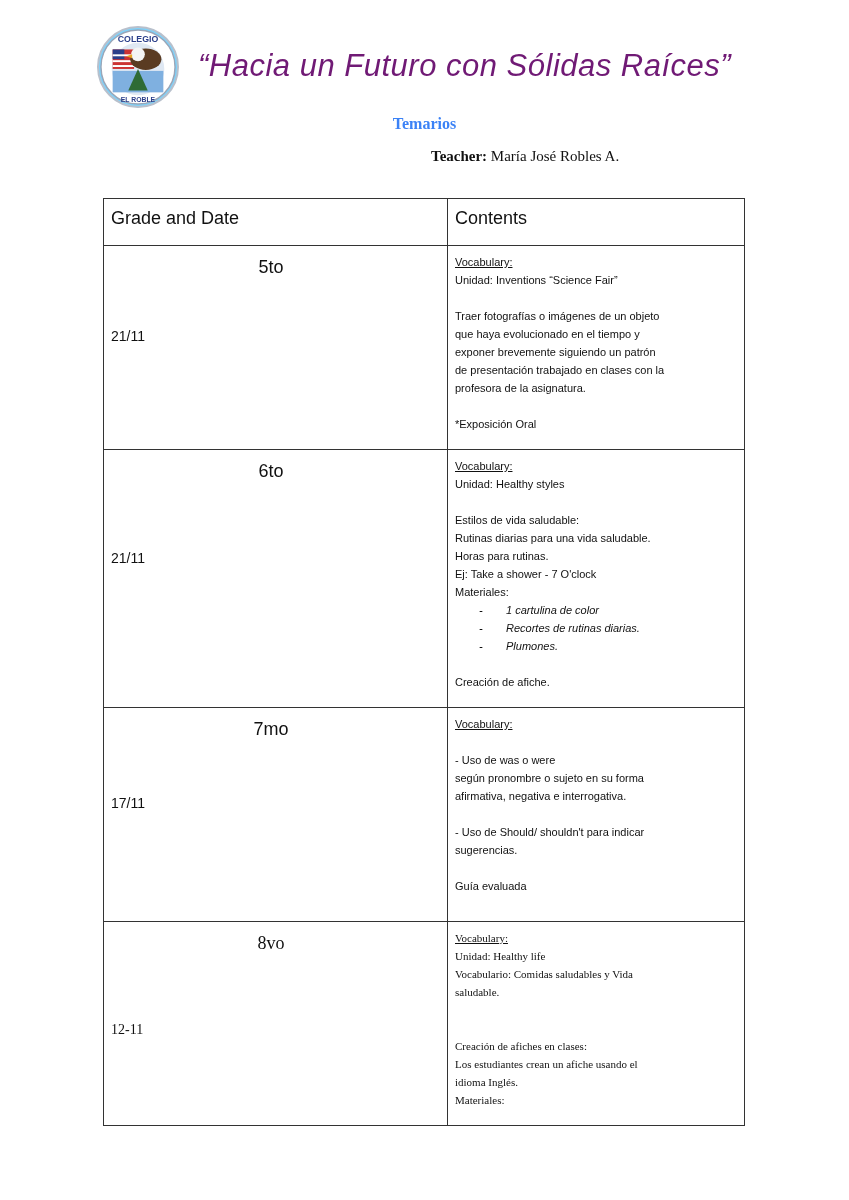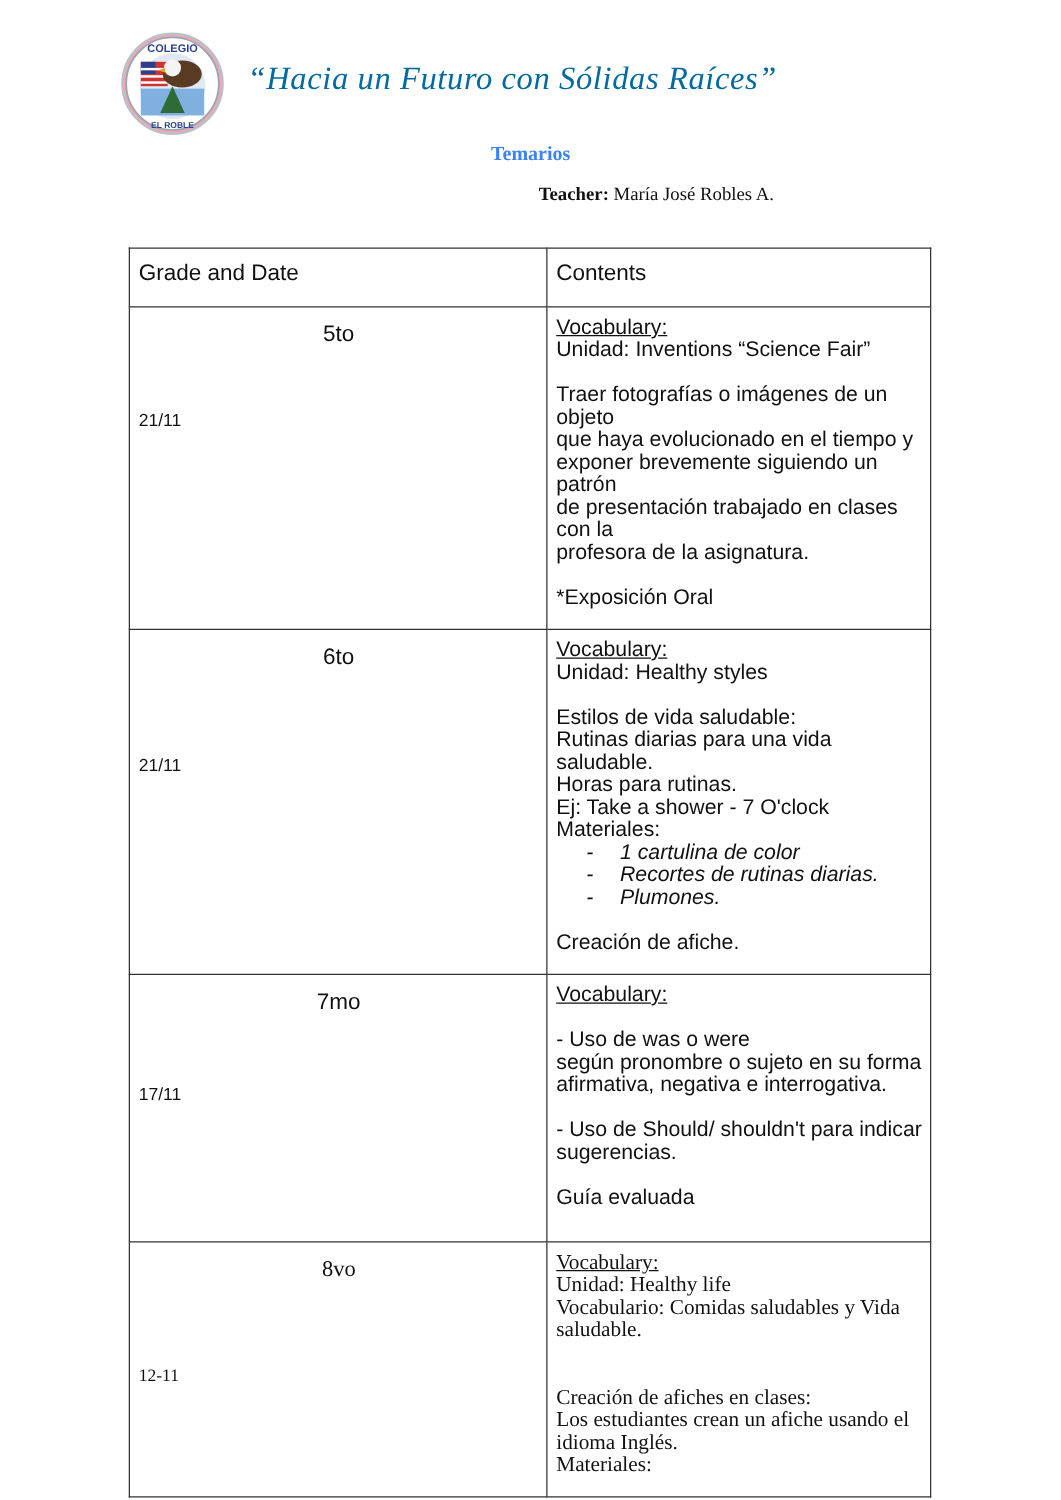--- a/index.html
+++ b/index.html
@@ -1,31 +1,31 @@
 <!DOCTYPE html>
 <html><head>
   <meta charset="utf-8">
   <style>
     html, body { margin: 0; padding: 0; background: #ffffff; }
     body { width: 849px; height: 1200px; position: relative; overflow: hidden; font-family: "Liberation Sans", sans-serif; color: #111; }
-    .logo { position: absolute; left: 97px; top: 26px; width: 78px; height: 78px; border-radius: 50%; border: 2px solid #b8c0cc; background: #fca5a5; overflow: hidden; }
+    .logo { position: absolute; left: 97px; top: 26px; width: 78px; height: 78px; border-radius: 50%; border: 2px solid #b8c0cc; background: #7dd3fc; overflow: hidden; }
     .logo svg { width: 100%; height: 100%; display: block; }
-    .motto { position: absolute; left: 198px; top: 48px; font-family: Liberation Serif, serif; font-style: italic; font-size: 26px; color: #0369a1; letter-spacing: 0.5px; white-space: nowrap; }
+    .motto { position: absolute; left: 198px; top: 48px; font-family: Liberation Sans, sans-serif; font-style: italic; font-size: 31px; color: #701a75; letter-spacing: 0.5px; white-space: nowrap; }
     .title { position: absolute; left: 0; width: 849px; top: 115px; text-align: center; font-family: "Liberation Serif", serif; font-weight: bold; font-size: 16px; color: #3b82f6; }
     .title span { position: relative; left: 0px; }
     .teacher { position: absolute; left: 431px; top: 148px; font-family: "Liberation Serif", serif; font-size: 15px; }
     .teacher b { font-weight: bold; }
     table.temario { position: absolute; left: 103px; top: 198px; width: 642px; border-collapse: collapse; }
     table.temario td, table.temario th { border: 1.5px solid #333; vertical-align: top; text-align: left; font-weight: normal; }
-    .col1 { width: 320px; padding: 0 6px 0 7px; }
+    .col1 { width: 320px; padding: 0 16px 0 7px; }
     .col2 { padding: 0 6px 16px 7px; }
     th { font-size: 18px; height: 37px; padding-top: 9px !important; box-sizing: border-box; }
     .grade { font-size: 18px; margin-top: 11px; text-align: center; }
     .date { font-size: 14px; }
-    .content { font-size: 17px; line-height: 18px; padding-top: 7px; }
+    .content { font-size: 11px; line-height: 18px; padding-top: 7px; }
     .content .u { text-decoration: underline; }
     .content .blank { height: 18px; }
     .content ul { list-style: none; margin: 0; padding: 0 0 0 24px; font-style: italic; }
     .content li { position: relative; padding-left: 27px; }
     .content li::before { content: "-"; position: absolute; left: 0; }
   </style>
 </head>
 <body>
 
 <div class="logo">

